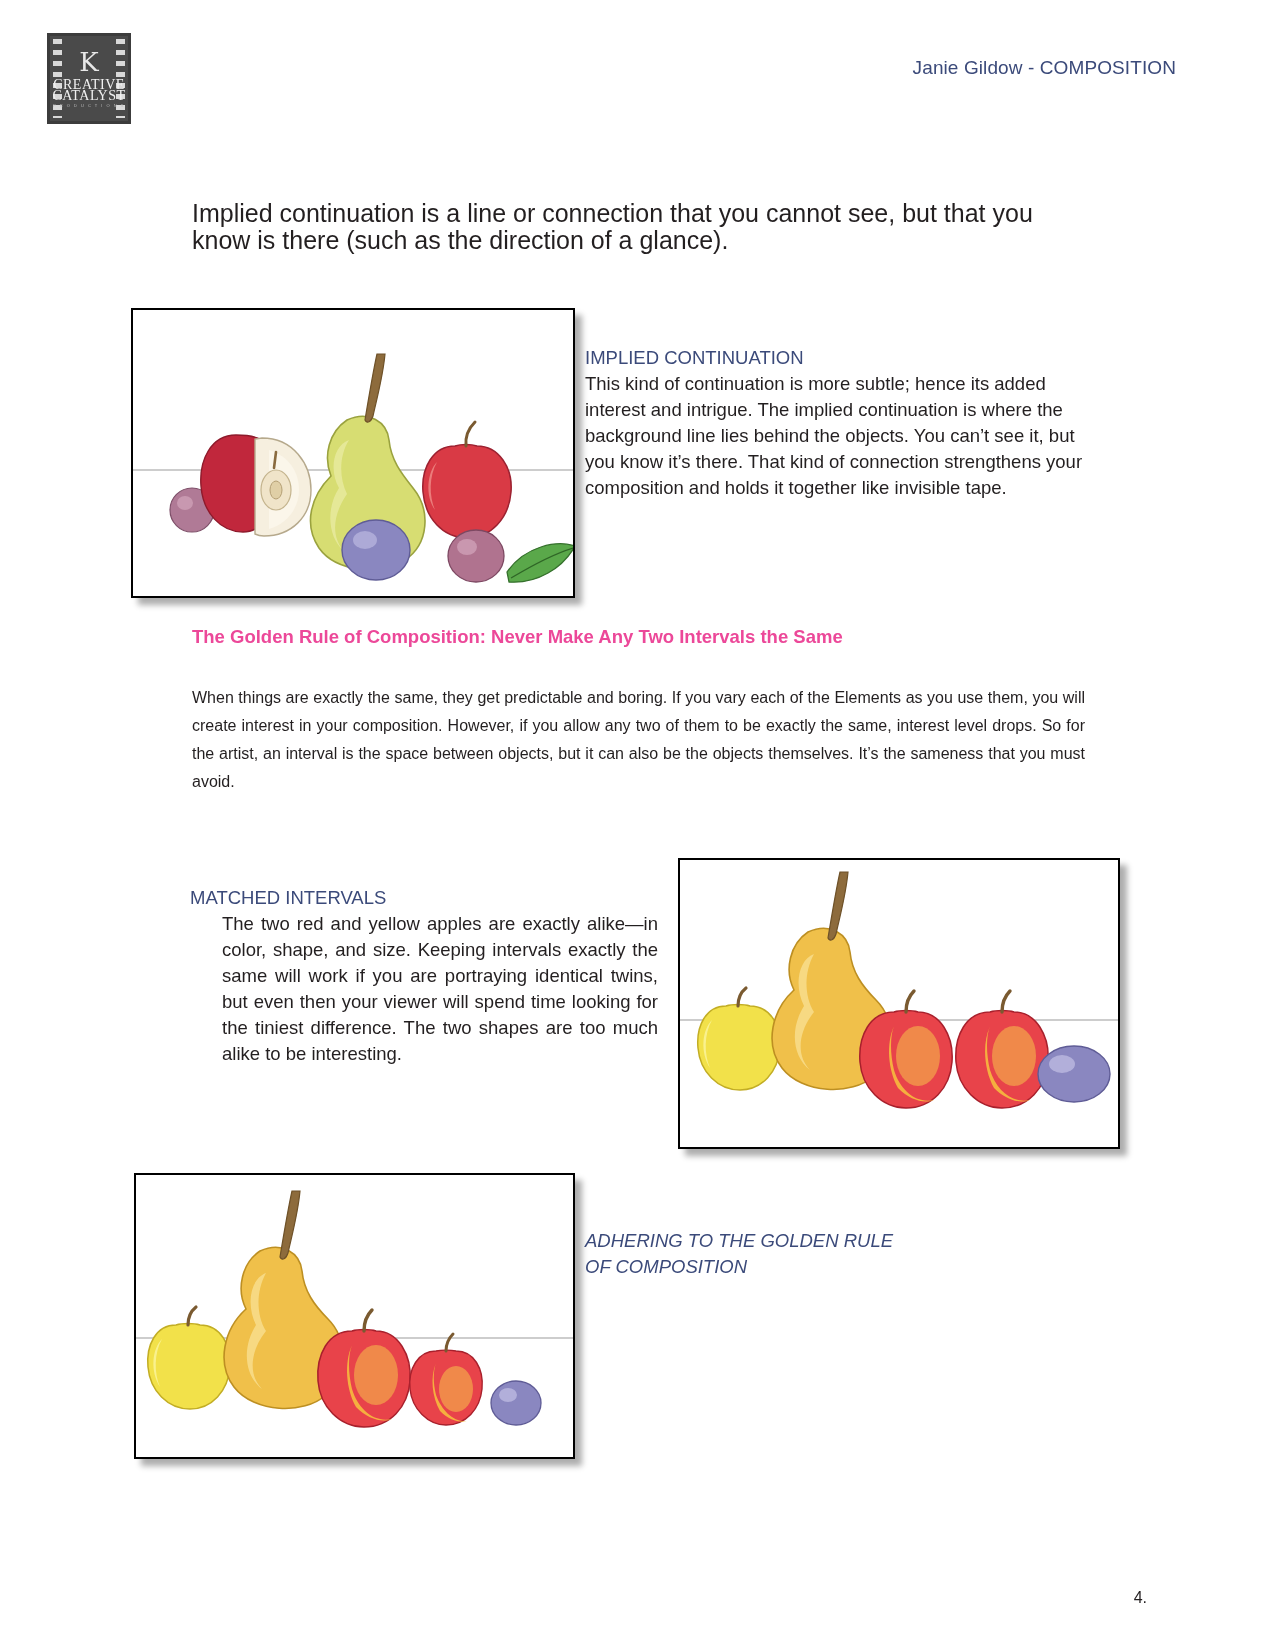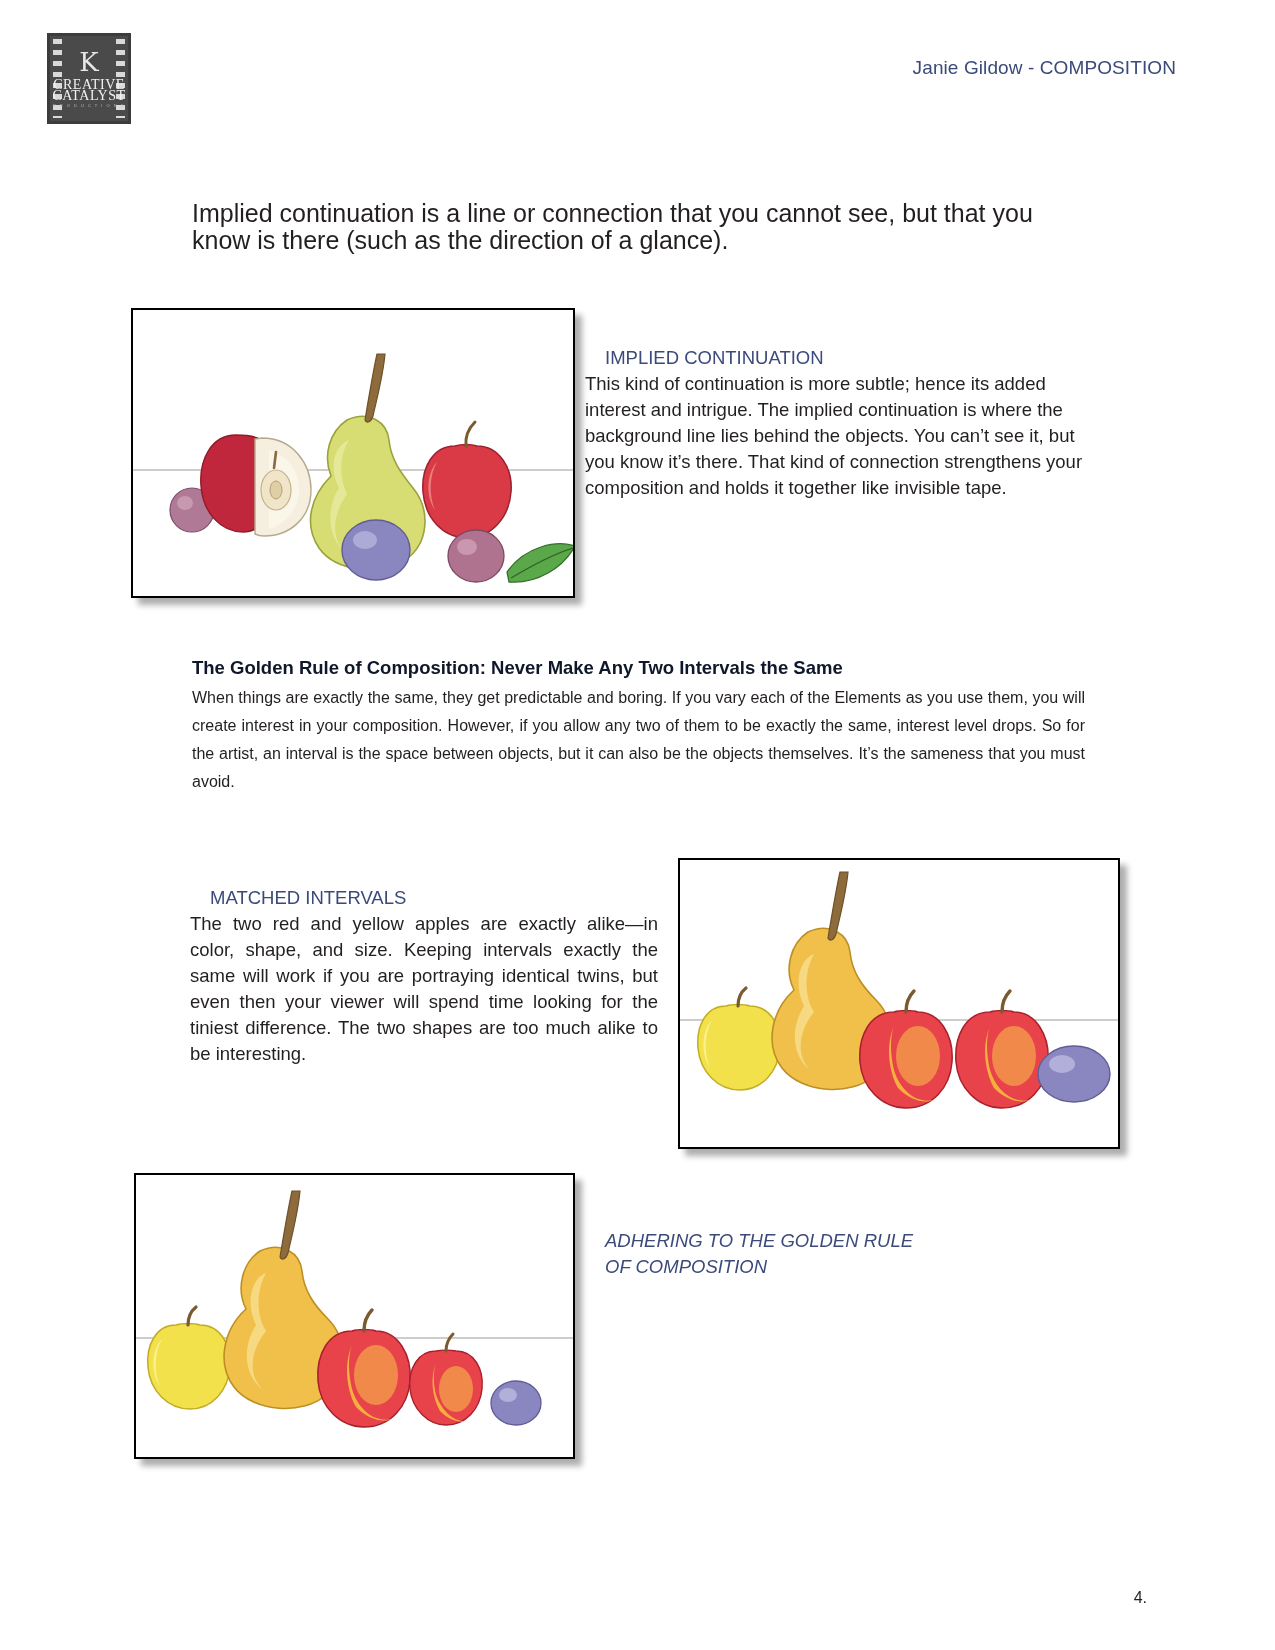--- a/index.html
+++ b/index.html
@@ -95,48 +95,48 @@
     box-sizing: border-box;
     overflow: hidden;
   }
   .fig-caption {
     position: absolute;
     font-size: 18.5px;
     line-height: 26px;
   }
   .fig-head {
     color: #3b4a7a;
-    padding-left: 20px;
   }
   .fig-head-right {
     text-align: left;
   }
 
   
   .golden-head {
     position: absolute;
     left: 192px;
-    top: 657px;
+    top: 626px;
     width: 900px;
     font-size: 18.5px;
     font-weight: bold;
-    color: #0f172a;
+    color: #ec4899;
   }
   .golden-body {
     position: absolute;
     left: 192px;
     top: 684px;
     width: 893px;
     font-size: 16px;
     line-height: 28px;
     text-align: justify;
   }
 
   .body-justify {
     text-align: justify;
+    margin-left: 32px;
   }
 
   .page-number {
     position: absolute;
     right: 128px;
     bottom: 43px;
     font-size: 16px;
     color: #231f20;
   }
 

